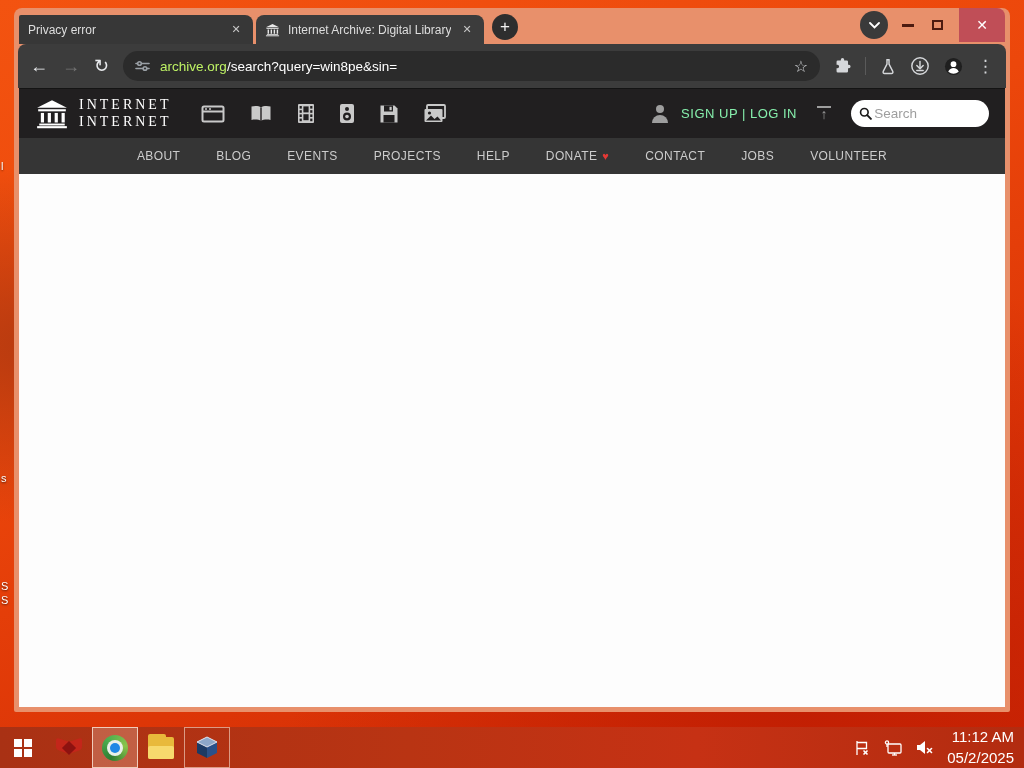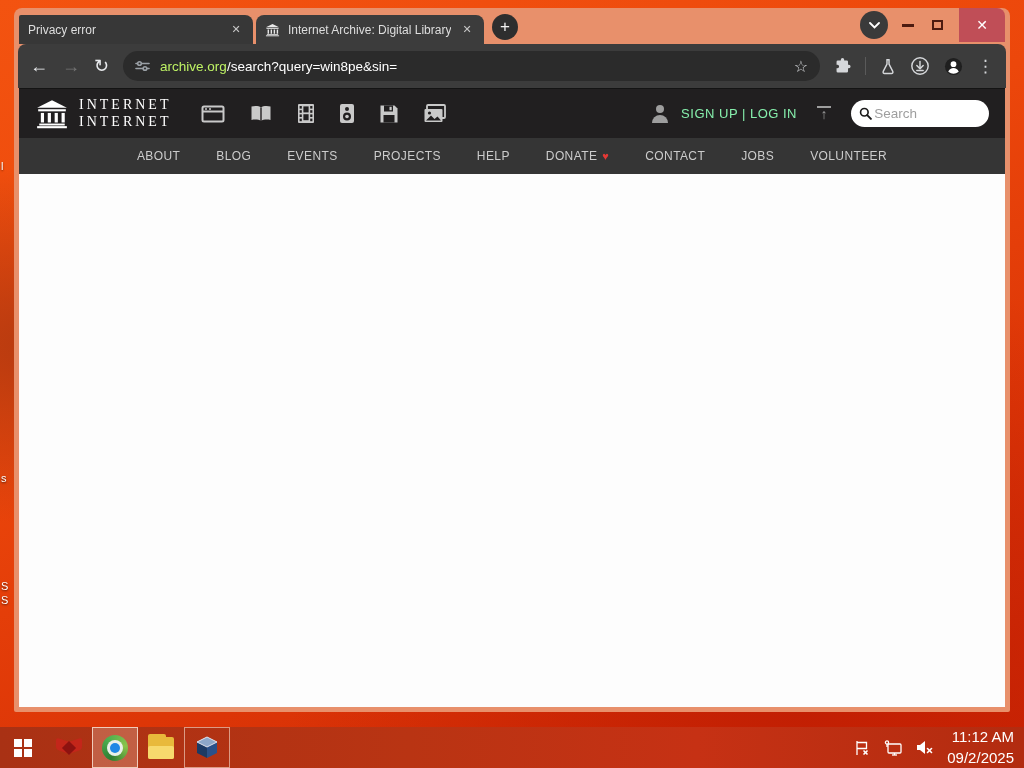--- a/index.html
+++ b/index.html
@@ -412,16 +412,16 @@
       <svg width="18" height="15" viewBox="0 0 18 15" fill="#fff">
         <polygon points="1,5 4,5 9,1 9,14 4,10 1,10"></polygon>
         <g stroke="#fff" stroke-width="1.6" stroke-linecap="round">
           <line x1="11.5" y1="8.5" x2="15.5" y2="12.5"></line>
           <line x1="15.5" y1="8.5" x2="11.5" y2="12.5"></line>
         </g>
       </svg>
     </span>
     <div class="clock">
       <div>11:12 AM</div>
-      <div>09/2/2025</div>
+      <div>05/2/2025</div>
     </div>
   </div>
 </div>
 
 </body></html>

